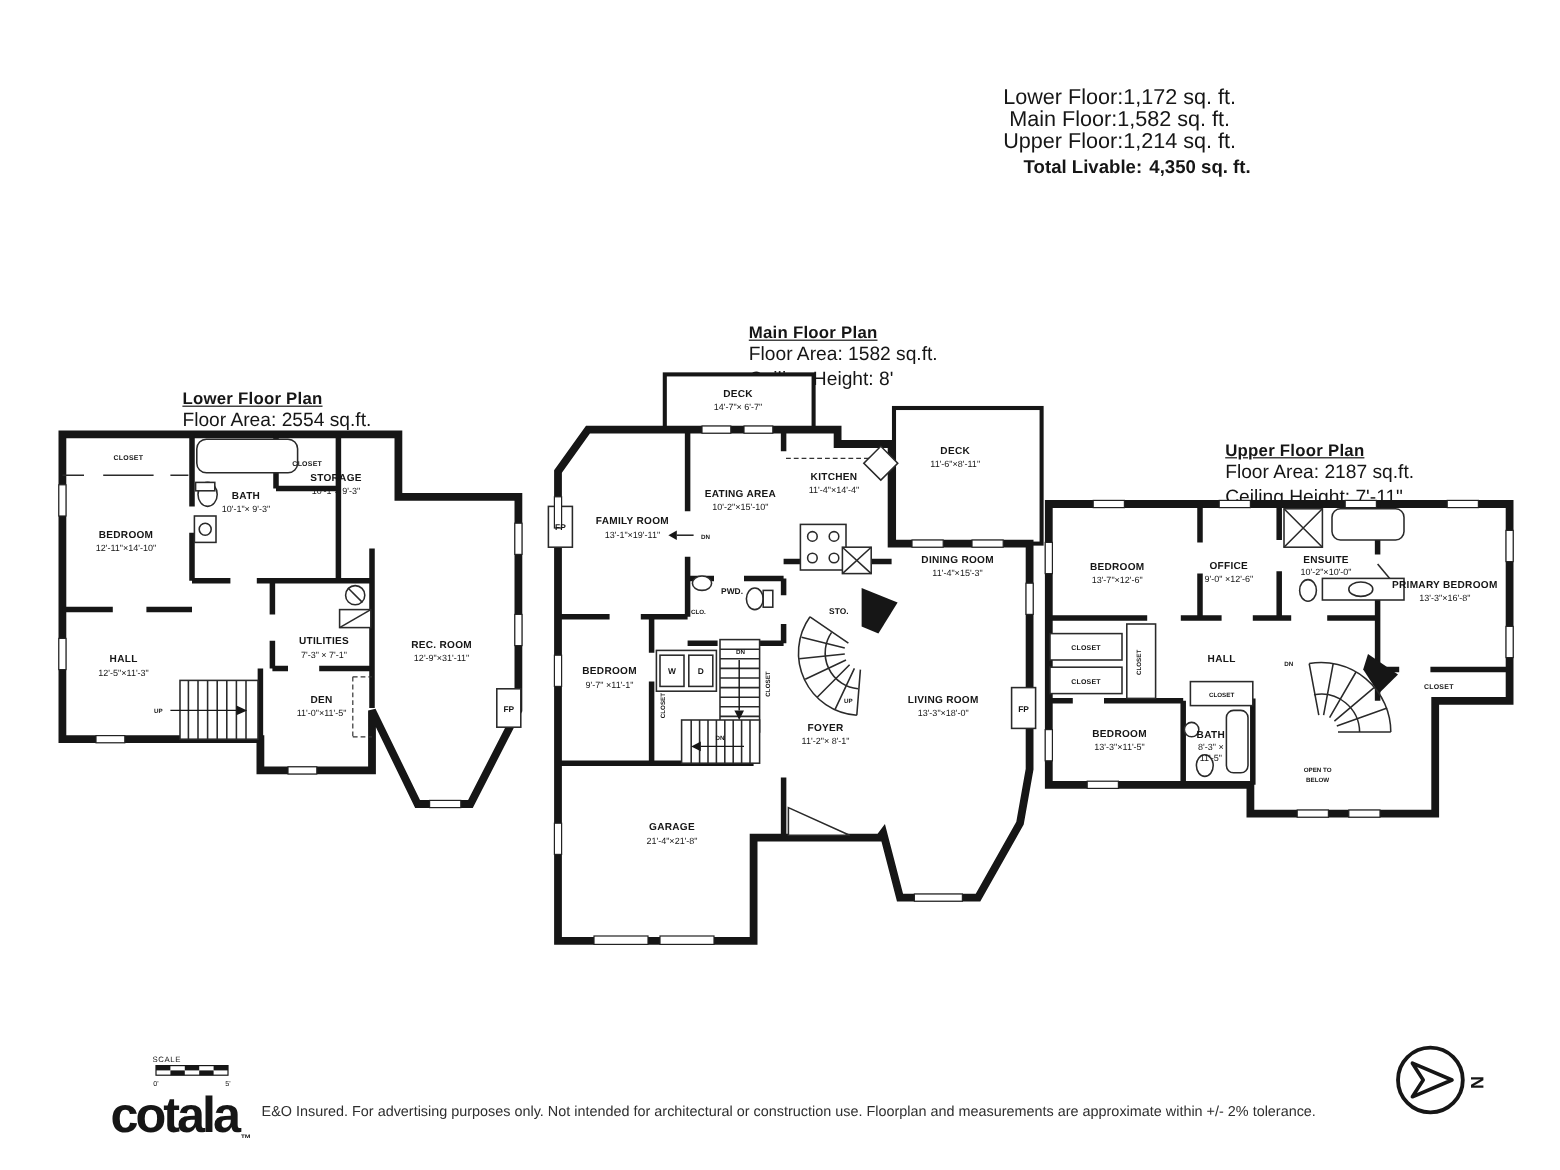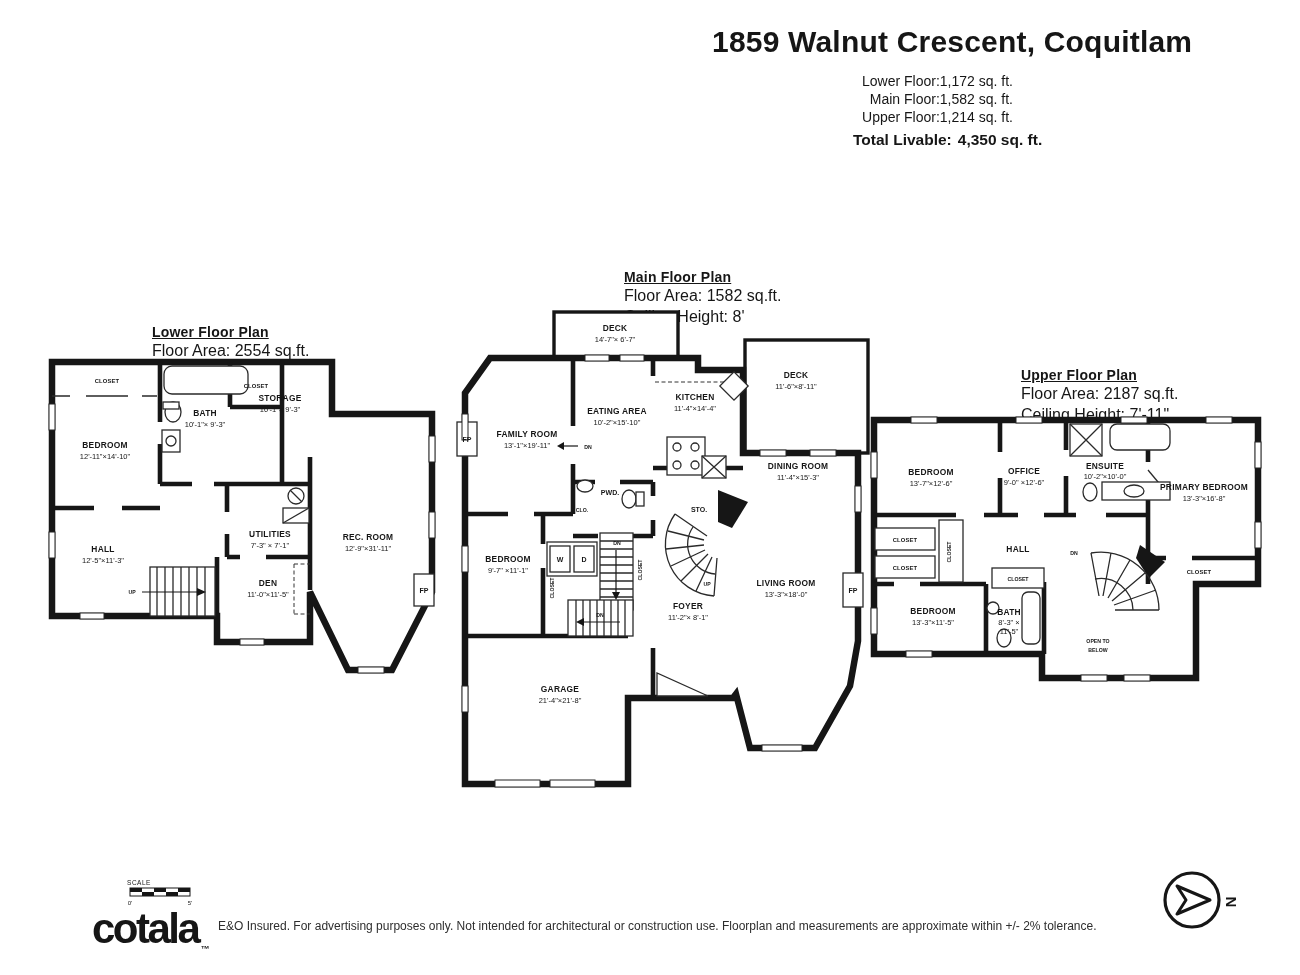--- a/index.html
+++ b/index.html
@@ -1,21 +1,21 @@
 <!DOCTYPE html>
 <html><head>
 <meta charset="utf-8">
 <style>
   html,body{margin:0;padding:0;background:#fff}
   .page{position:relative;width:1300px;height:975px;background:#fff;overflow:hidden;
         font-family:"Liberation Sans",sans-serif;color:#161616}
   .abs{position:absolute}
   .title{font-size:30px;font-weight:bold;letter-spacing:.2px;white-space:nowrap;text-align:right}
   .statcol{display:flex;flex-direction:column}
-  .statrow{display:flex;justify-content:flex-end;font-size:14px;line-height:18px;white-space:nowrap}
+  .statrow{display:flex;justify-content:center;font-size:18px;line-height:18px;white-space:nowrap}
   .trow{display:flex;gap:6px;font-size:15.5px;font-weight:bold;line-height:19px;margin-top:4px;white-space:nowrap}
   .ph-title{font-size:14px;font-weight:bold;text-decoration:underline;letter-spacing:.2px}
   .ph-sub{font-size:16px;line-height:1.32}
   .logo{font-size:42px;font-weight:bold;letter-spacing:-2.5px;line-height:1}
   .logo .tm{font-size:9px;letter-spacing:0;vertical-align:baseline;position:relative;top:9px;left:2px}
   .disclaimer{font-size:12px;color:#2e2e2e;white-space:nowrap}
   
   svg text{font-family:"Liberation Sans",sans-serif;text-anchor:middle}
   .ow{fill:#fff;stroke:#161616;stroke-width:6.5;stroke-linejoin:miter}
   .dw{fill:#fff;stroke:#161616;stroke-width:3.4}
@@ -31,21 +31,20 @@
   .rd{font-size:7.5px;fill:#161616}
   .rs{font-size:5.8px;font-weight:bold;fill:#161616;letter-spacing:.2px}
   .rt{font-size:5.2px;font-weight:bold;fill:#161616}
   .rf{font-size:7px;font-weight:bold;fill:#161616}
 </style>
 </head>
 <body>
 
 <div class="page">
 
-  <div class="abs title" style="left:712px;top:25px;width:463px">1859 Walnut Crescent, Coquitlam</div>
 
   <div class="abs statcol" style="left:853px;top:72px;width:160px">
     <div class="statrow">
       <span>Lower Floor:</span>
       <span>1,172 sq. ft.</span>
     </div>
     <div class="statrow">
       <span>Main Floor:</span>
       <span>1,582 sq. ft.</span>
     </div>

